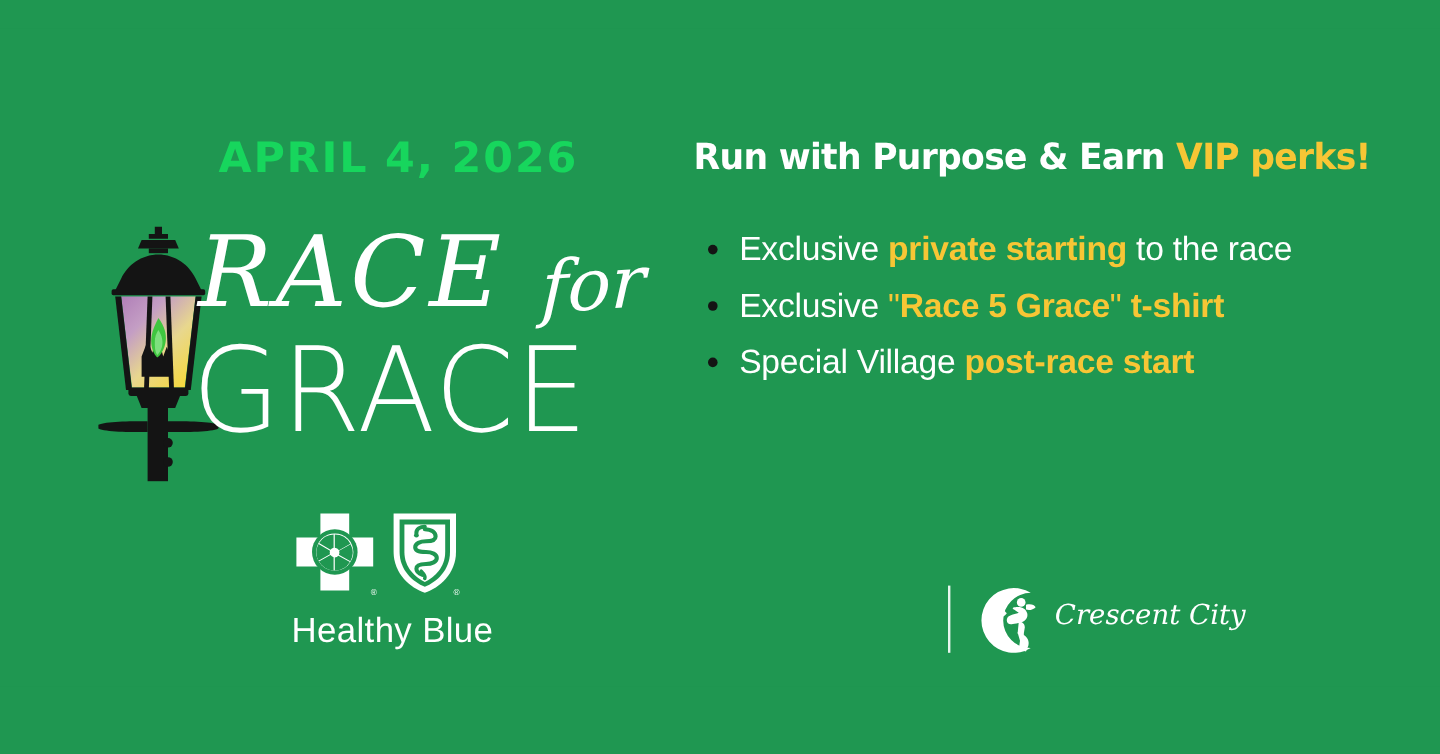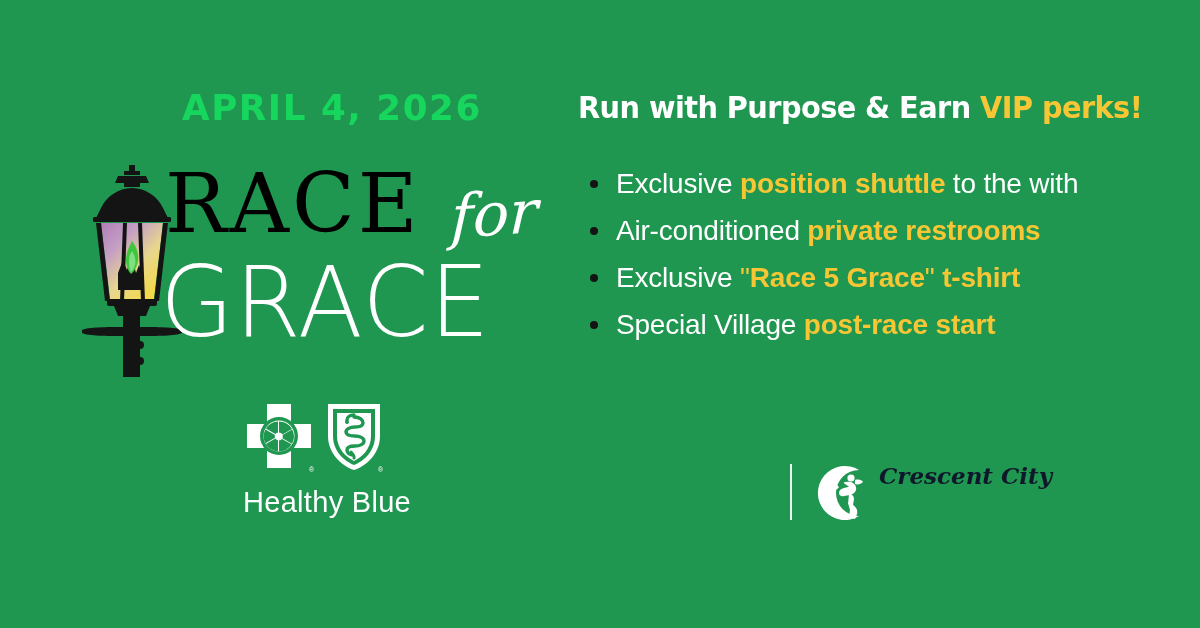--- a/index.html
+++ b/index.html
@@ -13,20 +13,21 @@
     background:#1f9751;
     font-family:"Liberation Sans", sans-serif;
     position:relative;
   }
 
   .canvas {
     position:relative;
     width:1200px;
     height:548px;
     background:#1f9751;
+    margin-top:24px;
   }
 
   
   .left-col {
     position:absolute;
     left:0; top:0;
     width:570px; height:628px;
   }
 
   .date-line {
@@ -52,24 +53,25 @@
   
   .wordmark {
     position:absolute;
     left:165px; top:165px;
     width:395px; height:195px;
   }
   .wm-race {
     position:absolute;
     left:0; top:-2px;
     font-family:"DejaVu Serif", serif;
+    font-style:italic;
     font-weight:300;
     font-size:82px;
     letter-spacing:3px;
-    color:#000000;
+    color:#ffffff;
     line-height:1;
   }
   .wm-for {
     position:absolute;
     left:285px; top:22px;
     font-family:"DejaVu Serif", serif;
     font-style:italic;
     font-size:60px;
     color:#ffffff;
     line-height:1;
@@ -194,25 +196,25 @@
     background:#ffffff;
     opacity:0.9;
   }
   .ccc {
     position:absolute;
     left:140px; top:0px;
     width:280px; height:62px;
   }
   .ccc-text {
     position:absolute;
-    left:64px; top:1px;
-    color:#0f172a;
+    left:64px; top:14px;
+    color:#ffffff;
     font-family:"DejaVu Serif", serif;
     font-style:italic;
-    font-weight:bold;
+    font-weight:normal;
   }
   .ccc-l1 { font-size:23px; letter-spacing:0px; line-height:26px; }
   .ccc-l2 { font-size:34px; letter-spacing:0px; line-height:36px; margin-top:-2px; }
 </style>
 </head>
 <body>
 
 <div class="canvas">
 
   <div class="left-col">
@@ -303,24 +305,21 @@
   </div>
 
   <div class="right-col">
 
     <div class="headline">
       <span>Run with Purpose &amp; Earn </span><span class="hl-gold">VIP perks!</span>
     </div>
 
     <ul class="perks">
       <li class="perk">
-        <span class="dot"></span><span>Exclusive </span><span class="gold">position shuttle</span><span> to the with</span>
-      </li>
-      <li class="perk">
-        <span class="dot"></span><span>Air-conditioned </span><span class="gold">private restrooms</span><span></span>
+        <span class="dot"></span><span>Exclusive </span><span class="gold">private starting</span><span> to the race</span>
       </li>
       <li class="perk">
         <span class="dot"></span><span>Exclusive </span><span class="q">"</span><span class="gold">Race 5 Grace</span><span class="q">"</span><span class="gold"> t-shirt</span>
       </li>
       <li class="perk">
         <span class="dot"></span><span>Special Village </span><span class="gold">post-race start</span><span></span>
       </li>
     </ul>
 
     <div class="logos">

